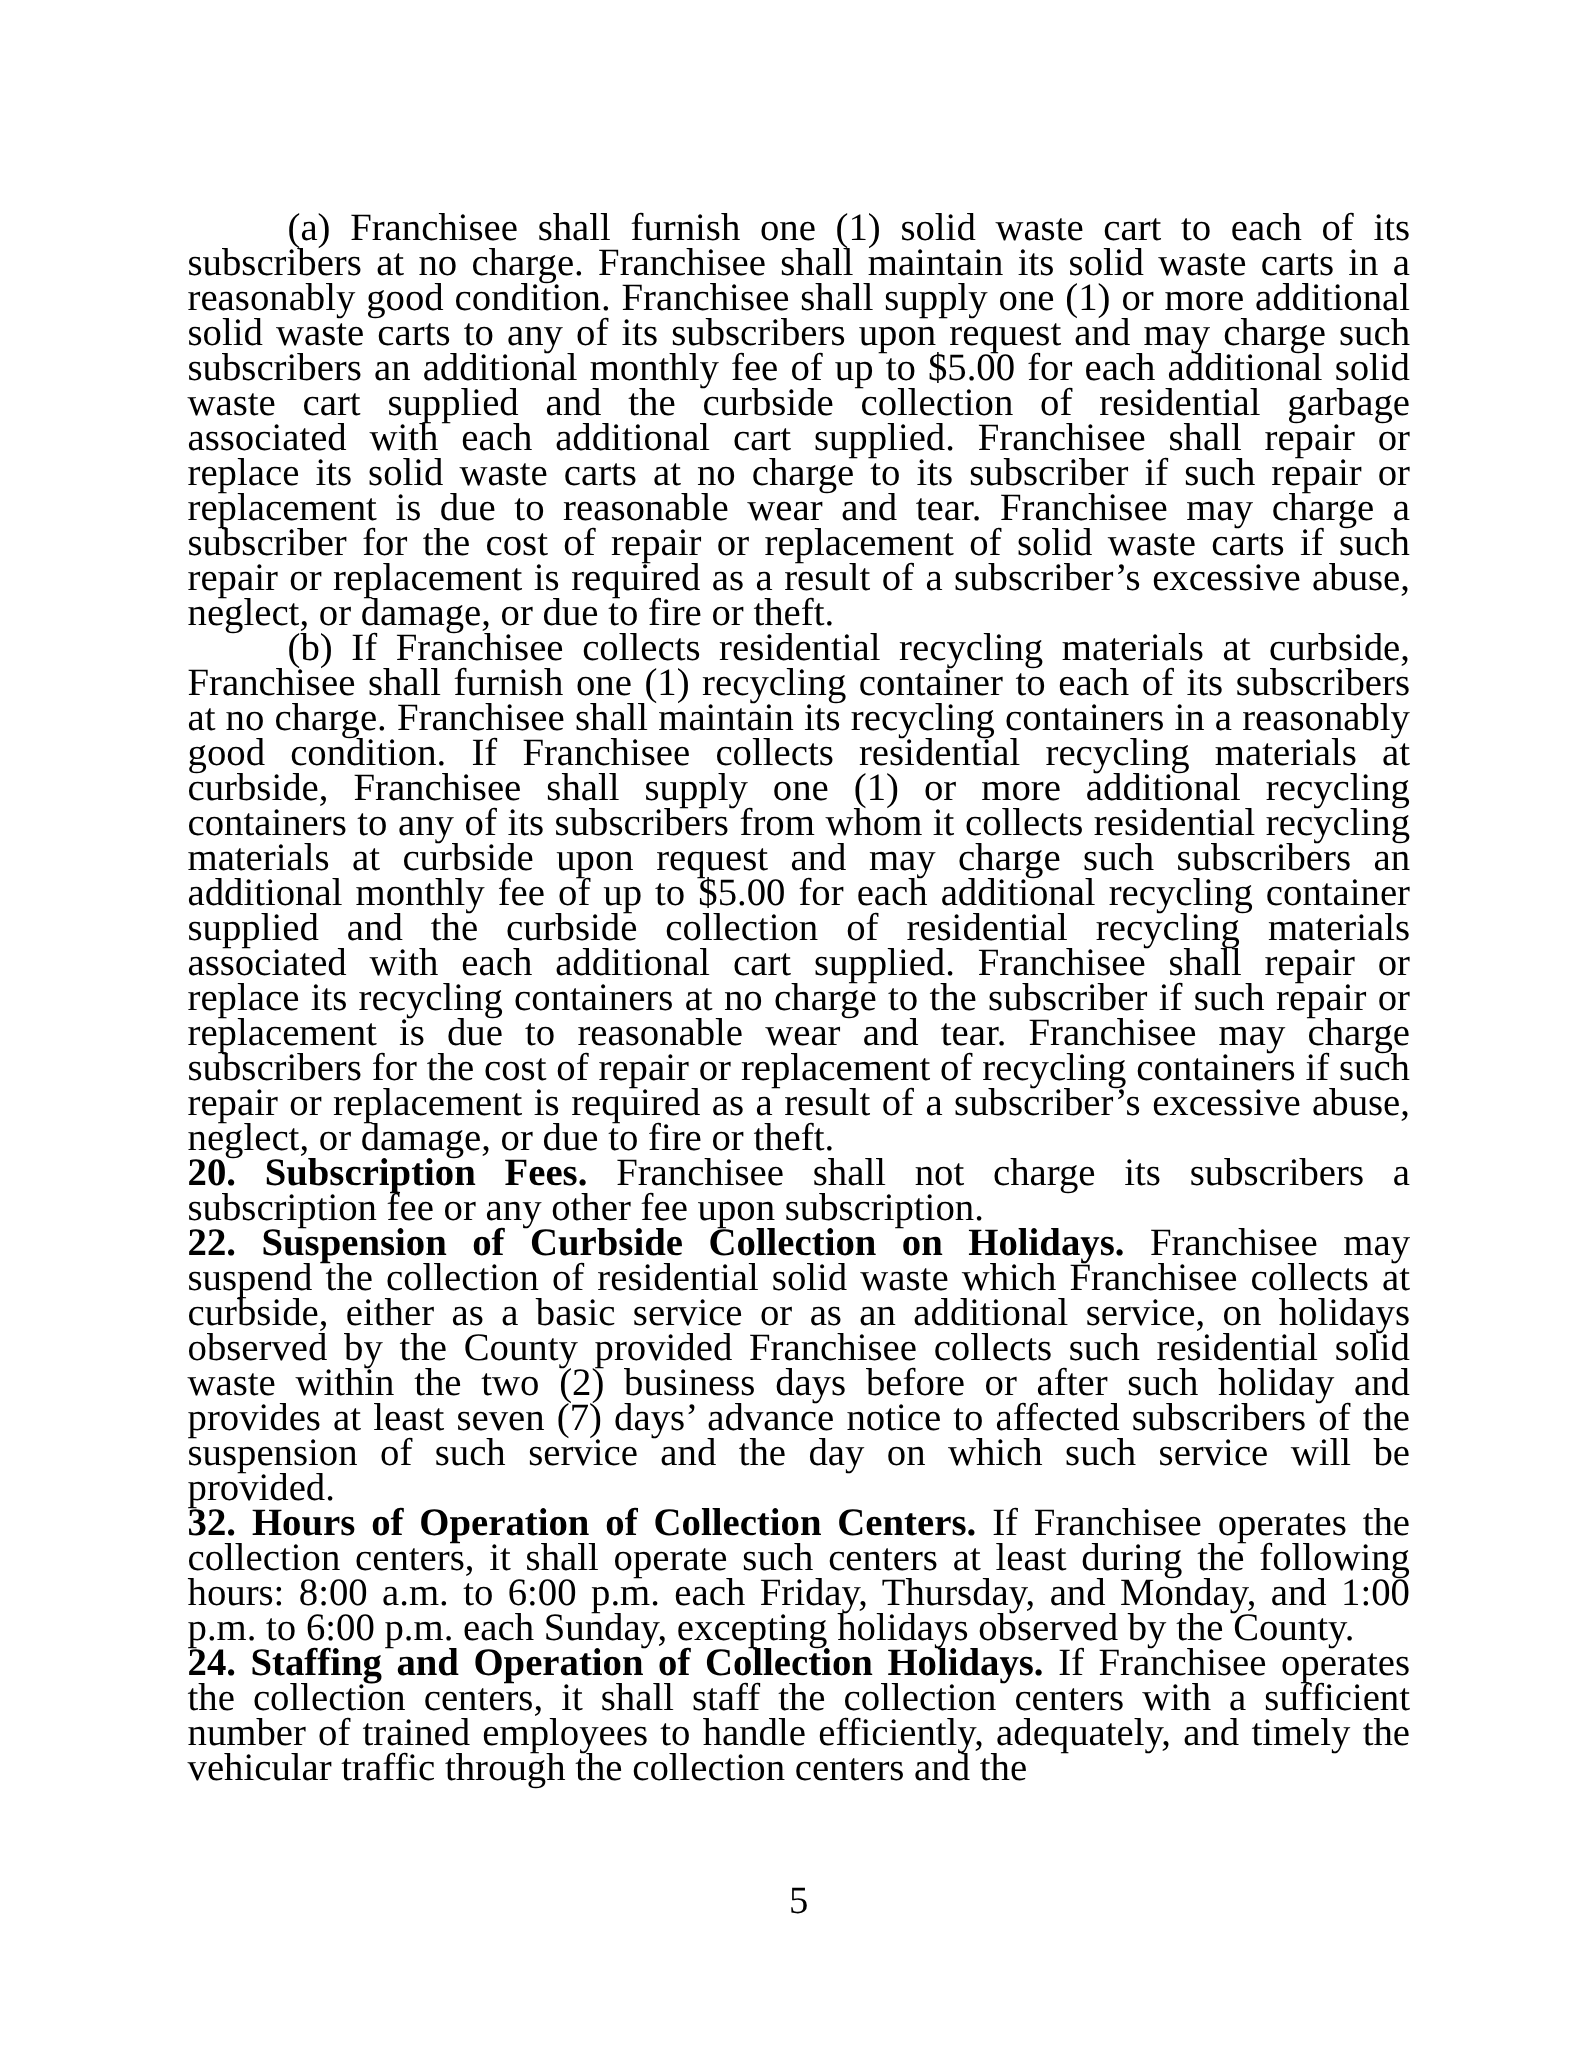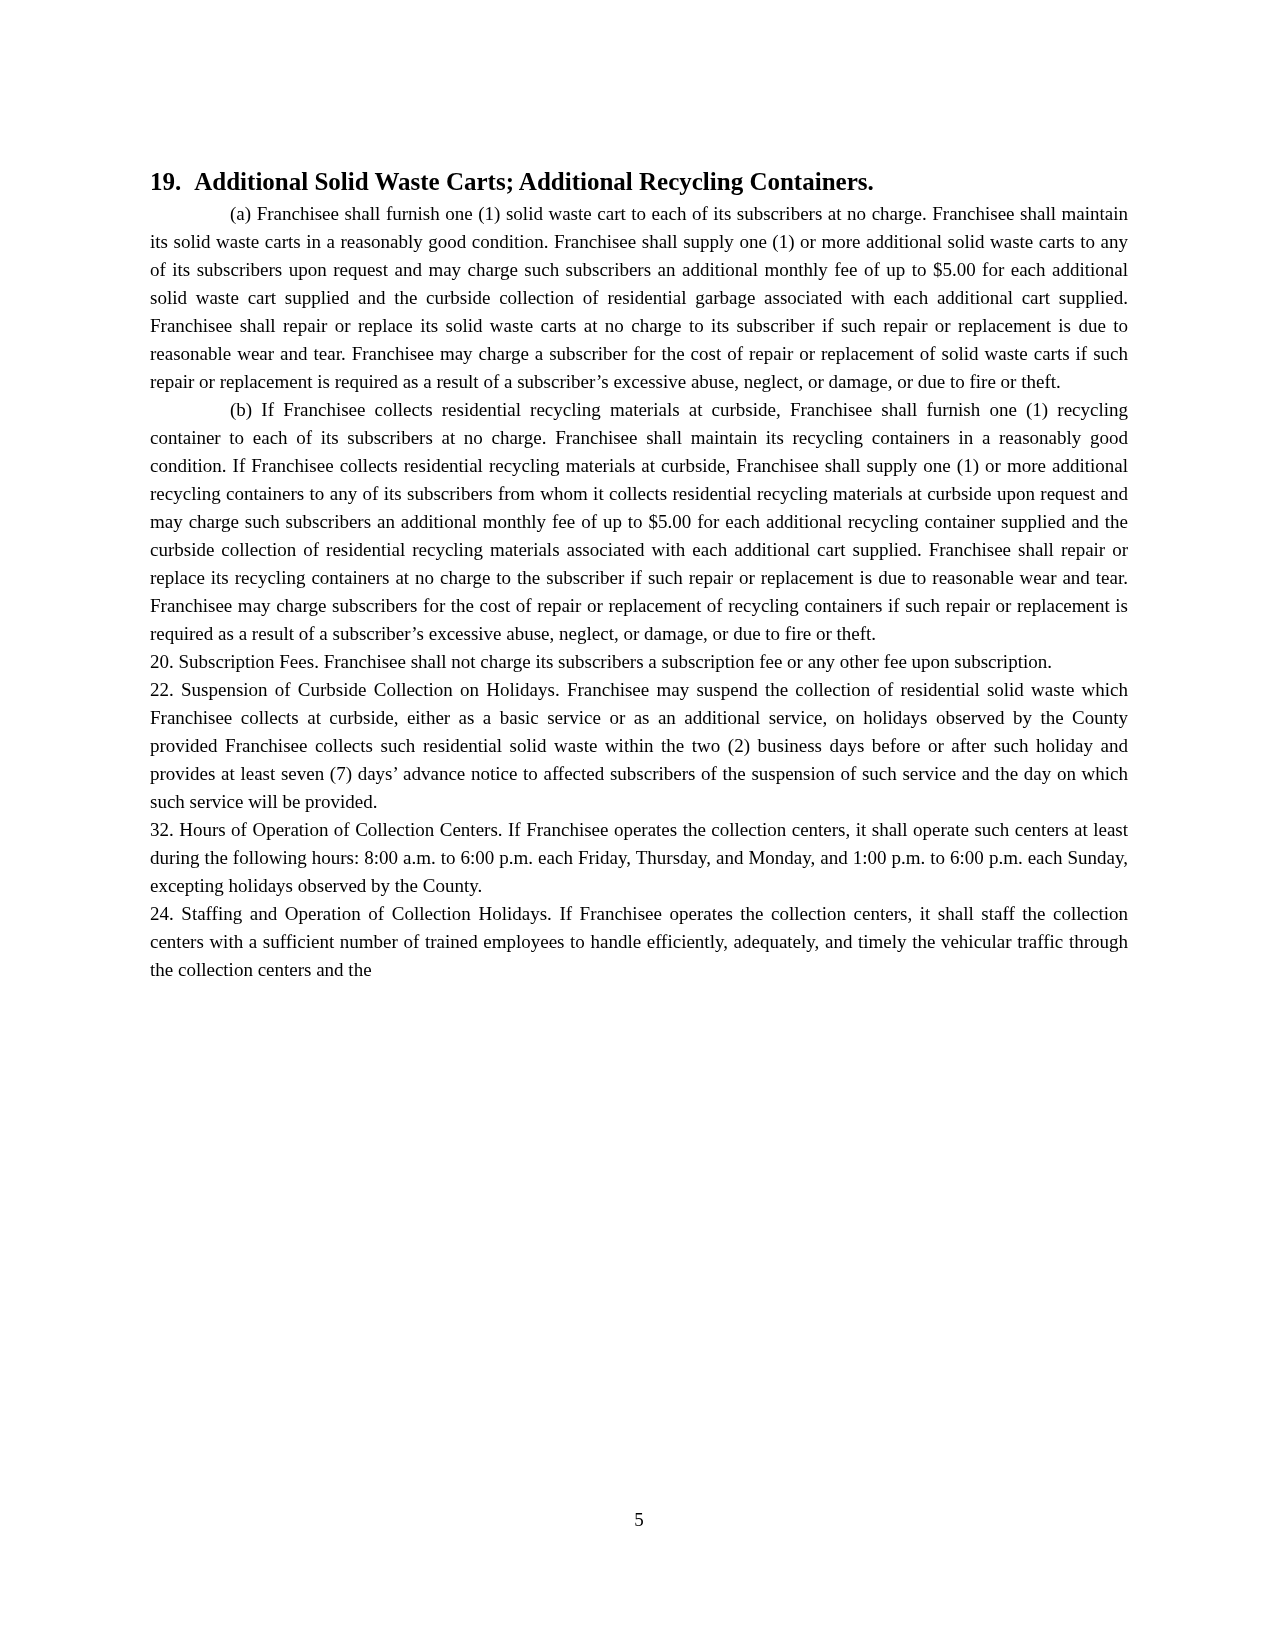--- a/index.html
+++ b/index.html
@@ -17,21 +17,21 @@
   .content {
     position: absolute;
     left: 150px;
     top: 168px;
     width: 978px;
   }
   .content p, .content h1, .footer {
     margin: 0;
     padding: 0;
     font-family: "Liberation Serif", "DejaVu Serif", serif;
-    font-size: 19px;
+    font-size: 31px;
     line-height: 28px;
     color: #000000;
   }
   .content p {
     text-align: justify;
   }
   h1.sec19-heading {
     font-size: 25px;
     font-weight: bold;
     text-align: left;
@@ -40,37 +40,36 @@
   .sec19-heading .sec-num {
     margin-right: 13px;
   }
   .para-indent {
     text-indent: 80px;
   }
   .section-para {
     margin-top: 33px;
   }
   .lead {
-    font-weight: normal;
+    font-weight: bold;
   }
   .footer {
     position: absolute;
     left: 150px;
     top: 1506px;
     width: 978px;
     text-align: center;
   }
 </style>
 </head>
 <body>
 
 <div class="page">
   <div class="content">
 
-    <h1 class="sec19-heading"><span class="sec-num">19.</span><span>Additional Solid Waste Carts; Additional Recycling Containers.</span></h1>
 
     <p class="para-indent">(a) Franchisee shall furnish one (1) solid waste cart to each of its subscribers at no charge. Franchisee shall maintain its solid waste carts in a reasonably good condition. Franchisee shall supply one (1) or more additional solid waste carts to any of its subscribers upon request and may charge such subscribers an additional monthly fee of up to $5.00 for each additional solid waste cart supplied and the curbside collection of residential garbage associated with each additional cart supplied. Franchisee shall repair or replace its solid waste carts at no charge to its subscriber if such repair or replacement is due to reasonable wear and tear. Franchisee may charge a subscriber for the cost of repair or replacement of solid waste carts if such repair or replacement is required as a result of a subscriber’s excessive abuse, neglect, or damage, or due to fire or theft.</p>
 
     <p class="para-indent">(b) If Franchisee collects residential recycling materials at curbside, Franchisee shall furnish one (1) recycling container to each of its subscribers at no charge. Franchisee shall maintain its recycling containers in a reasonably good condition. If Franchisee collects residential recycling materials at curbside, Franchisee shall supply one (1) or more additional recycling containers to any of its subscribers from whom it collects residential recycling materials at curbside upon request and may charge such subscribers an additional monthly fee of up to $5.00 for each additional recycling container supplied and the curbside collection of residential recycling materials associated with each additional cart supplied. Franchisee shall repair or replace its recycling containers at no charge to the subscriber if such repair or replacement is due to reasonable wear and tear. Franchisee may charge subscribers for the cost of repair or replacement of recycling containers if such repair or replacement is required as a result of a subscriber’s excessive abuse, neglect, or damage, or due to fire or theft.</p>
 
     <p class="section-para"><b class="lead"><span>20.</span> <span>Subscription Fees.</span></b> <span>Franchisee shall not charge its subscribers a subscription fee or any other fee upon subscription.</span></p>
 
 
     <p class="section-para"><b class="lead"><span>22.</span> <span>Suspension of Curbside Collection on Holidays.</span></b> <span>Franchisee may suspend the collection of residential solid waste which Franchisee collects at curbside, either as a basic service or as an additional service, on holidays observed by the County provided Franchisee collects such residential solid waste within the two (2) business days before or after such holiday and provides at least seven (7) days’ advance notice to affected subscribers of the suspension of such service and the day on which such service will be provided.</span></p>
 

